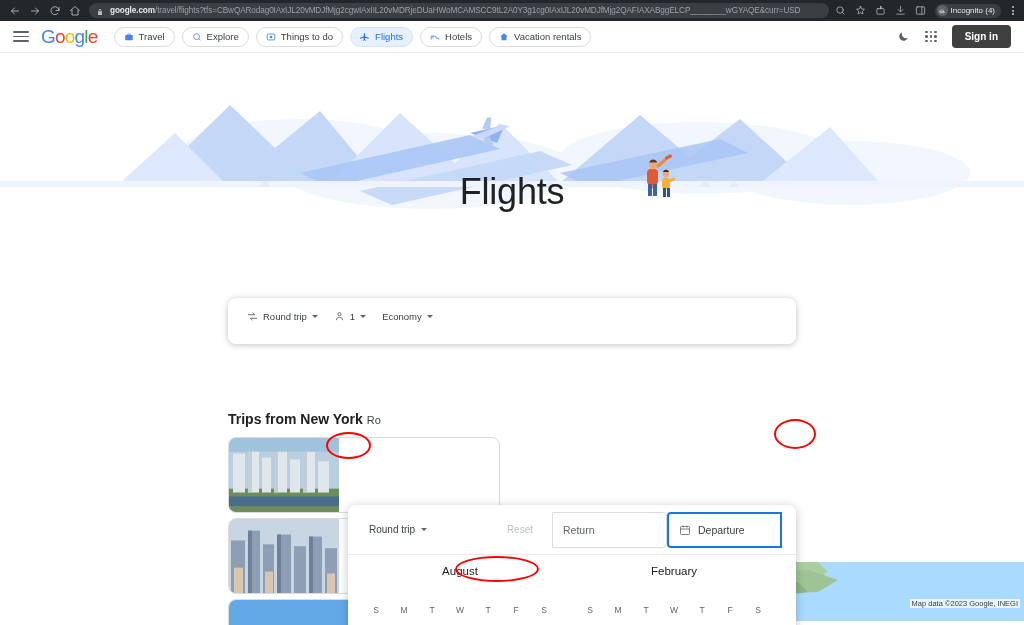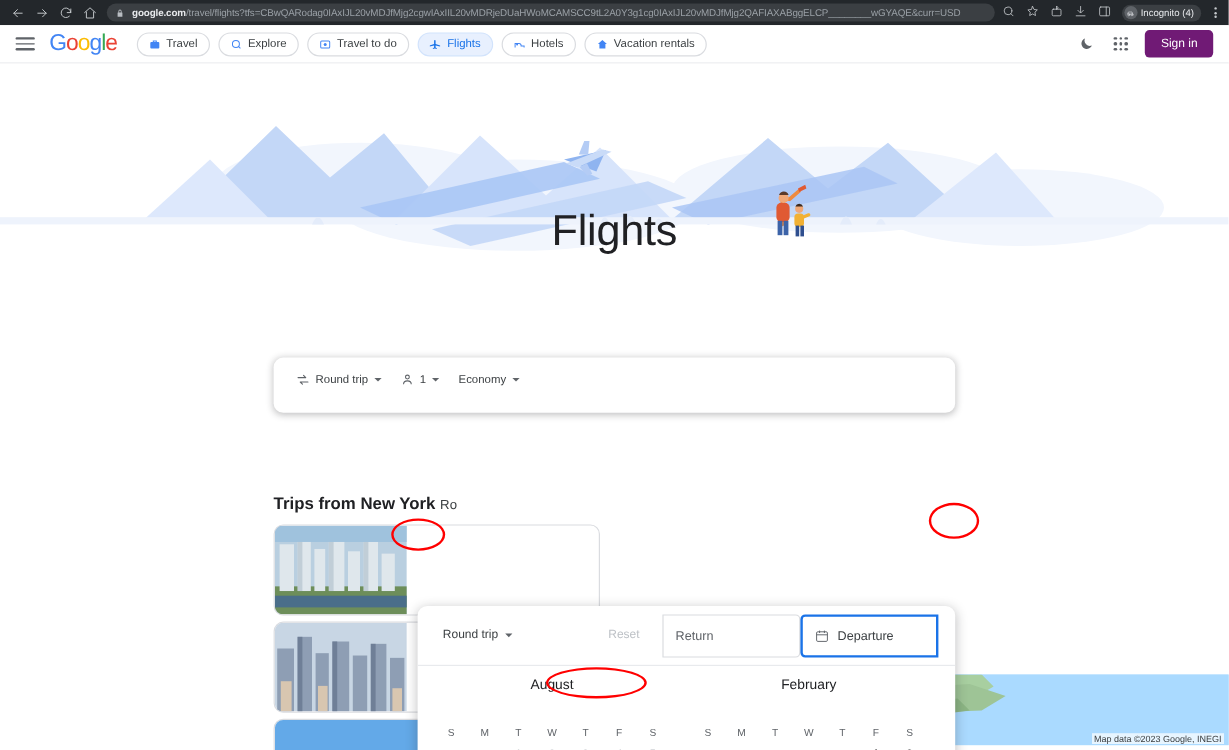--- a/index.html
+++ b/index.html
@@ -93,22 +93,22 @@
     cursor: pointer;
   }
   .pill.active { background: #e8f0fe; border-color: #d2e3fc; color: #1a73e8; }
   .pill svg { width: 10px; height: 10px; }
   .header-right { margin-left: auto; display: flex; align-items: center; gap: 13px; }
   .hdr-icon { width: 15px; height: 15px; display:flex; align-items:center; justify-content:center; cursor:pointer; }
   .hdr-icon svg { width: 13px; height: 13px; fill: #5f6368; }
   .grid-dots { display: grid; grid-template-columns: repeat(3, 2.6px); grid-template-rows: repeat(3, 2.6px); gap: 1.8px; }
   .grid-dots i { background: #5f6368; border-radius: 50%; display: block; width: 2.6px; height: 2.6px; }
   .signin-btn {
-    background: #701a75; color: #fff;
-    font-size: 10px; font-weight: 400;
+    background: #404040; color: #fff;
+    font-size: 10px; font-weight: 700;
     border-radius: 4px;
     padding: 6px 13px;
     cursor: pointer;
     border: none;
   }
 
   
   .hero {
     position: relative;
     height: 185px;
@@ -183,21 +183,21 @@
   
   .map-strip {
     position: absolute;
     left: 508px; top: 324px;
     width: 516px; height: 59px;
     background: #aadaff;
     overflow: hidden;
   }
   .map-land { position: absolute; }
   .map-credit {
-    position: absolute; right: 4px; bottom: 1px;
+    position: absolute; right: 4px; bottom: 13px;
     font-size: 7.5px; color: #3c4043;
     background: rgba(255,255,255,.72);
     padding: 0 2px;
     white-space: nowrap;
   }
 
   .bottom-price-card {
     position: absolute;
     left: 228px; top: 361px;
     width: 272px; height: 59px;
@@ -388,21 +388,21 @@
           <circle cx="11" cy="11" r="7" fill="none" stroke="#4285F4" stroke-width="2"></circle>
           <path d="M16 16l4 4" stroke="#4285F4" stroke-width="2" fill="none"></path>
         </svg>
       <span>Explore</span>
     </div>
     <div class="pill">
       <svg viewBox="0 0 24 24">
           <rect x="3" y="5" width="18" height="14" rx="2" fill="none" stroke="#4285F4" stroke-width="2"></rect>
           <circle cx="12" cy="12" r="3" fill="#4285F4"></circle>
         </svg>
-      <span>Travel to do</span>
+      <span>Things to do</span>
     </div>
     <div class="pill active">
       <svg viewBox="0 0 24 24">
           <path d="M21 14l-9-3V4.5a1.5 1.5 0 00-3 0V11l-9 3v2l9-2v4l-2.5 1.5V21l4-1 4 1v-1.5L12 18v-4l9 2z" fill="#1a73e8"></path>
         </svg>
       <span>Flights</span>
     </div>
     <div class="pill">
       <svg viewBox="0 0 24 24">
           <path d="M3 18v-8h8a4 4 0 014 4v1h6v3" fill="none" stroke="#4285F4" stroke-width="2"></path>

